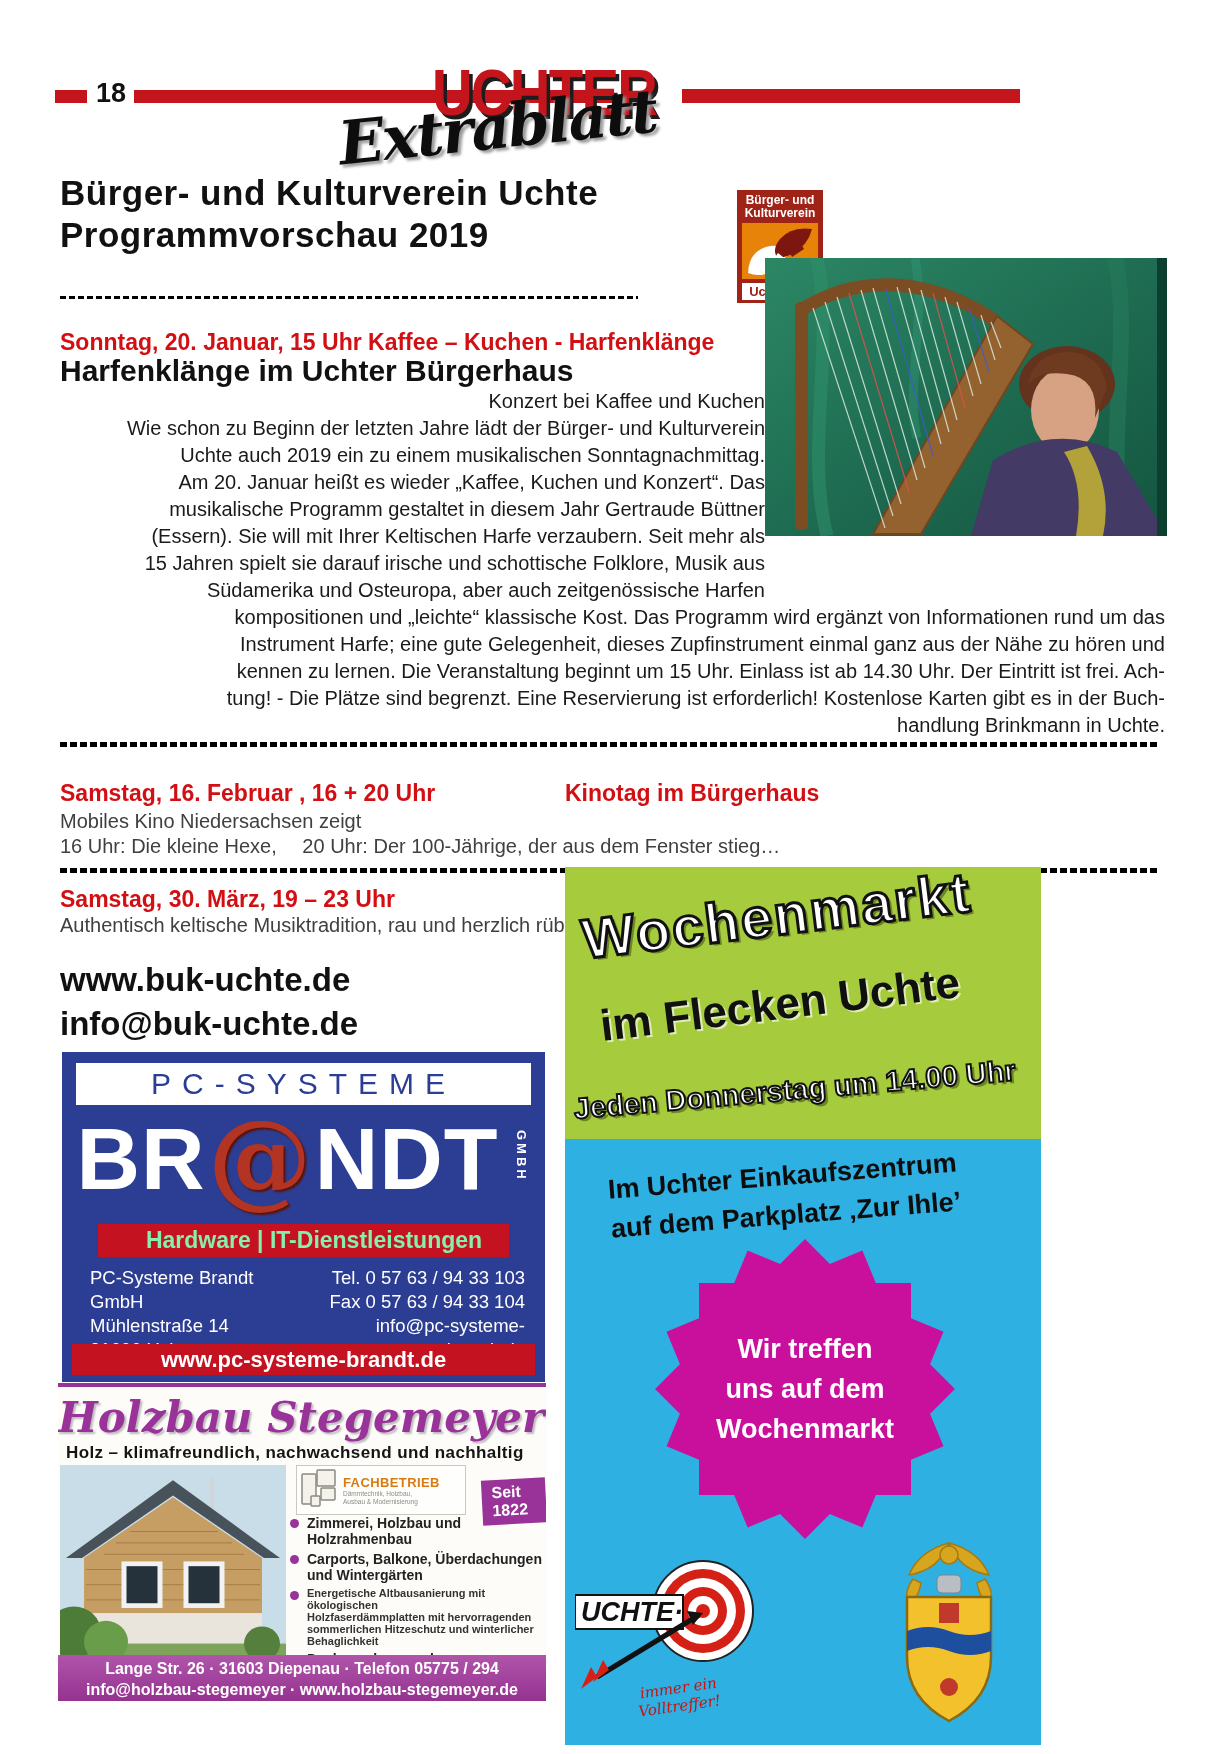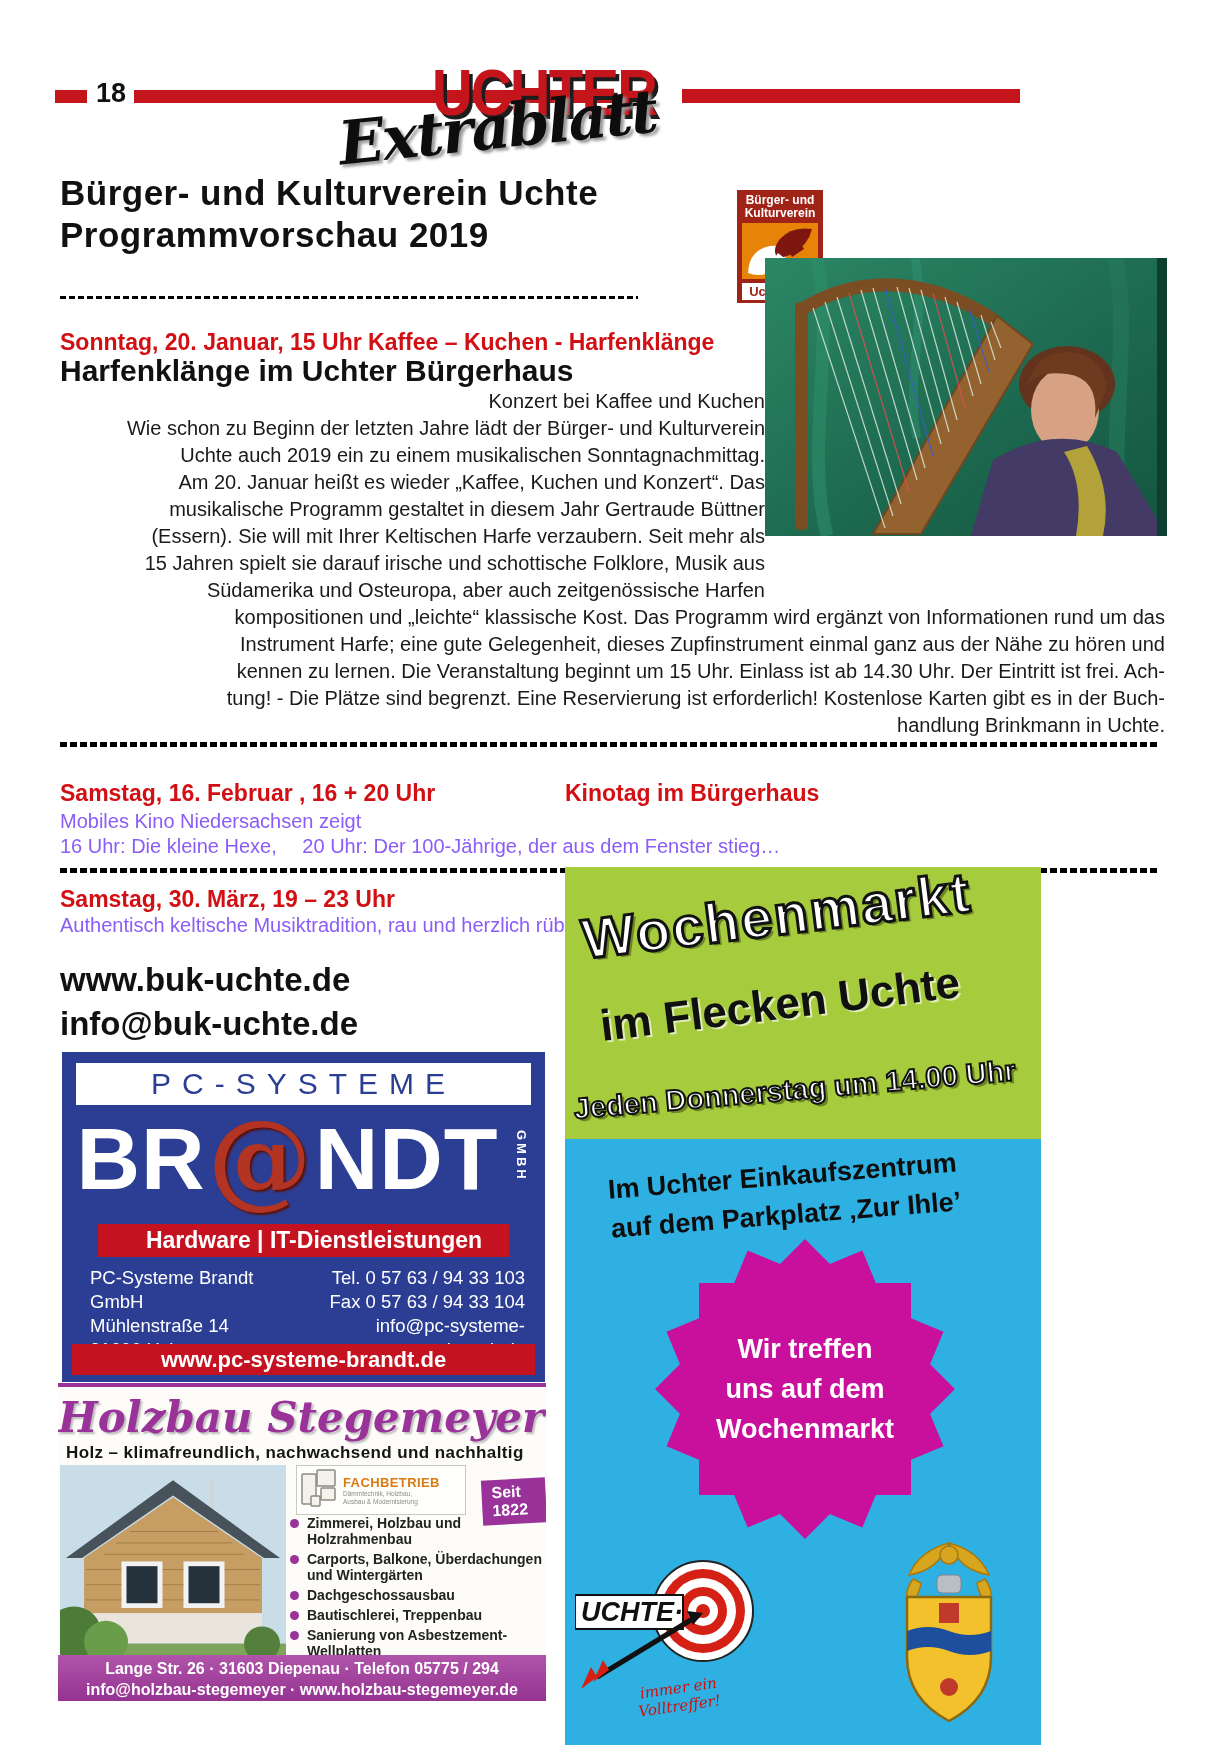--- a/index.html
+++ b/index.html
@@ -25,36 +25,36 @@
   .club-logo .orange{position:absolute;left:5px;top:33px;width:76px;height:56px;background:#e8830a;}
   .club-logo .foot{position:absolute;left:5px;bottom:3px;width:76px;height:17px;background:#fff;
      color:#a02318;font-weight:bold;font-size:13px;text-align:center;line-height:17px;}
 
   .dashes-thin{height:3px;background:repeating-linear-gradient(90deg,#000 0 6px,transparent 6px 9px);}
   .dashes-bold{height:5px;background:repeating-linear-gradient(90deg,#000 0 7px,transparent 7px 10px);}
 
   .red-head{color:#d21014;font-size:23px;font-weight:bold;}
   .sub-head{font-size:30px;font-weight:bold;}
   .body-text{font-size:20px;line-height:27px;white-space:pre-line;color:#1a1a1a;text-align:right;}
-  .ev-line{font-size:20px;line-height:26px;white-space:pre-line;color:#8b5cf6;}
+  .ev-line{font-size:20px;line-height:26px;white-space:pre-line;color:#404040;}
   .links{font-size:33px;font-weight:bold;line-height:44px;}
 
   
   .brandt{background:#2c3e93;overflow:hidden;}
   .brandt .band1{position:absolute;left:14px;right:14px;top:11px;height:42px;background:#fff;
      display:flex;align-items:center;justify-content:center;}
   .brandt .band1 span{color:#2c3e93;font-size:30px;font-weight:normal;letter-spacing:11px;}
   .brandt .name{position:absolute;left:10px;right:42px;top:42px;height:130px;display:flex;
      align-items:center;justify-content:center;color:#fff;font-weight:800;font-size:88px;letter-spacing:1px;}
   .brandt .at{font-size:104px;font-weight:bold;color:#b33422;font-family:"DejaVu Serif",serif;
      text-shadow:2px 2px 2px #5a120a;line-height:0;margin:0 2px;}
   .brandt .gmbh{position:absolute;right:16px;top:78px;writing-mode:vertical-rl;color:#fff;
      font-size:13px;font-weight:bold;letter-spacing:3px;}
   .brandt .redband{position:absolute;left:36px;right:36px;top:172px;height:33px;background:#c41220;
-     color:#ffffff;font-weight:bold;font-size:23px;display:flex;align-items:center;justify-content:center;padding-left:21px;}
+     color:#86efac;font-weight:bold;font-size:23px;display:flex;align-items:center;justify-content:center;padding-left:21px;}
   .brandt .contact{position:absolute;left:28px;right:20px;top:214px;display:flex;justify-content:space-between;
      color:#fff;font-size:18.5px;line-height:24px;}
   .brandt .contact .r{text-align:right;}
   .brandt .wwwband{position:absolute;left:10px;right:10px;top:292px;height:31px;background:#c41220;
      color:#fff;font-weight:bold;font-size:22px;display:flex;align-items:center;justify-content:center;}
 
   
   .holz{background:#fdfcf9;border-top:4px solid #993399;overflow:hidden;}
   .holz .title{font-family:"DejaVu Serif",serif;font-style:italic;font-weight:bold;font-size:42px;
      color:#993399;text-align:left;text-shadow:2px 2px 2px #bbb;line-height:46px;}
@@ -265,20 +265,23 @@
         <div class="fb">FACHBETRIEB</div>
         <div class="fbs">Dämmtechnik, Holzbau,
 Ausbau &amp; Modernisierung</div>
       </div>
     </div>
     <div class="seit">Seit 1822</div>
     <ul>
       <li>Zimmerei, Holzbau und Holzrahmenbau</li>
       <li>Carports, Balkone, Überdachungen
 und Wintergärten</li>
+      <li class="small">Energetische Altbausanierung mit ökologischen
+Holzfaserdämmplatten mit hervorragenden
+sommerlichen Hitzeschutz und winterlicher Behaglichkeit</li>
       <li>Dachgeschossausbau</li>
       <li>Bautischlerei, Treppenbau</li>
       <li>Sanierung von Asbestzement-Wellplatten
 nach TRGS 519</li>
     </ul>
     <div class="foot">
       <div>Lange Str. 26 · 31603 Diepenau · Telefon 05775 / 294</div>
       <div>info@holzbau-stegemeyer · www.holzbau-stegemeyer.de</div>
     </div>
   </div>

